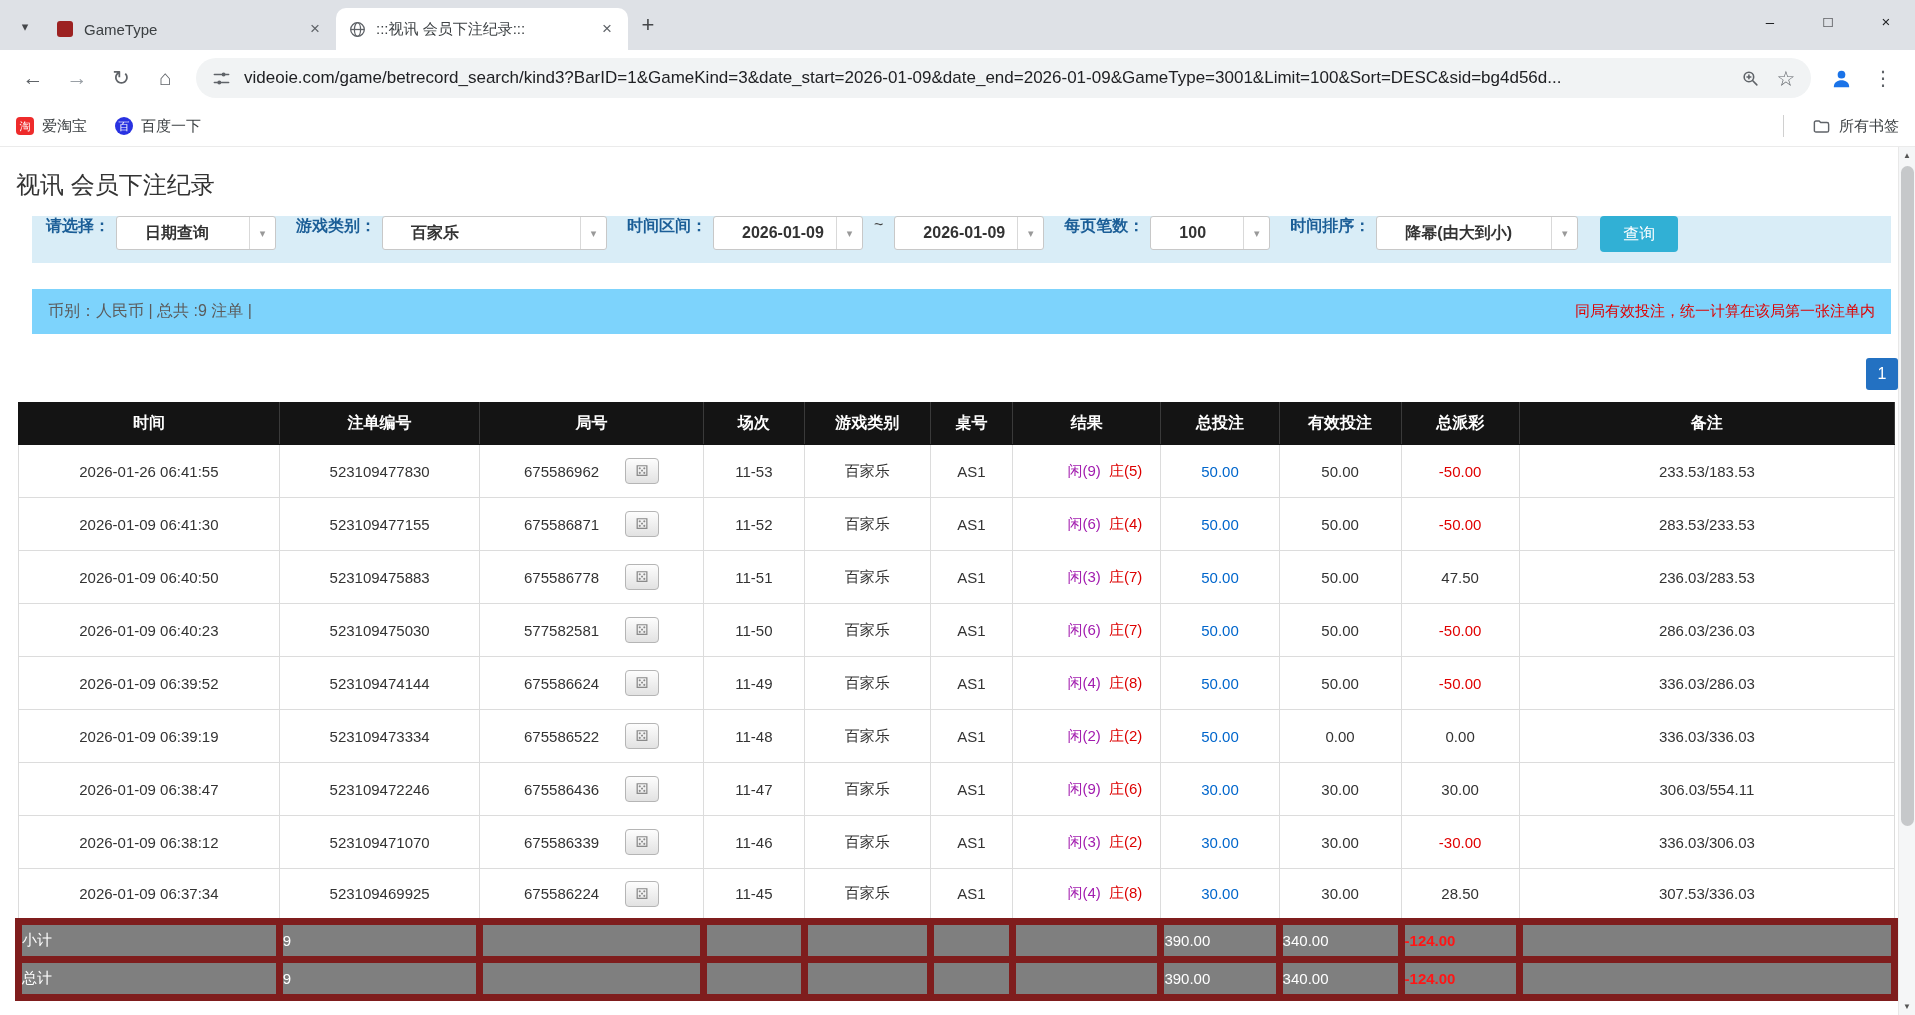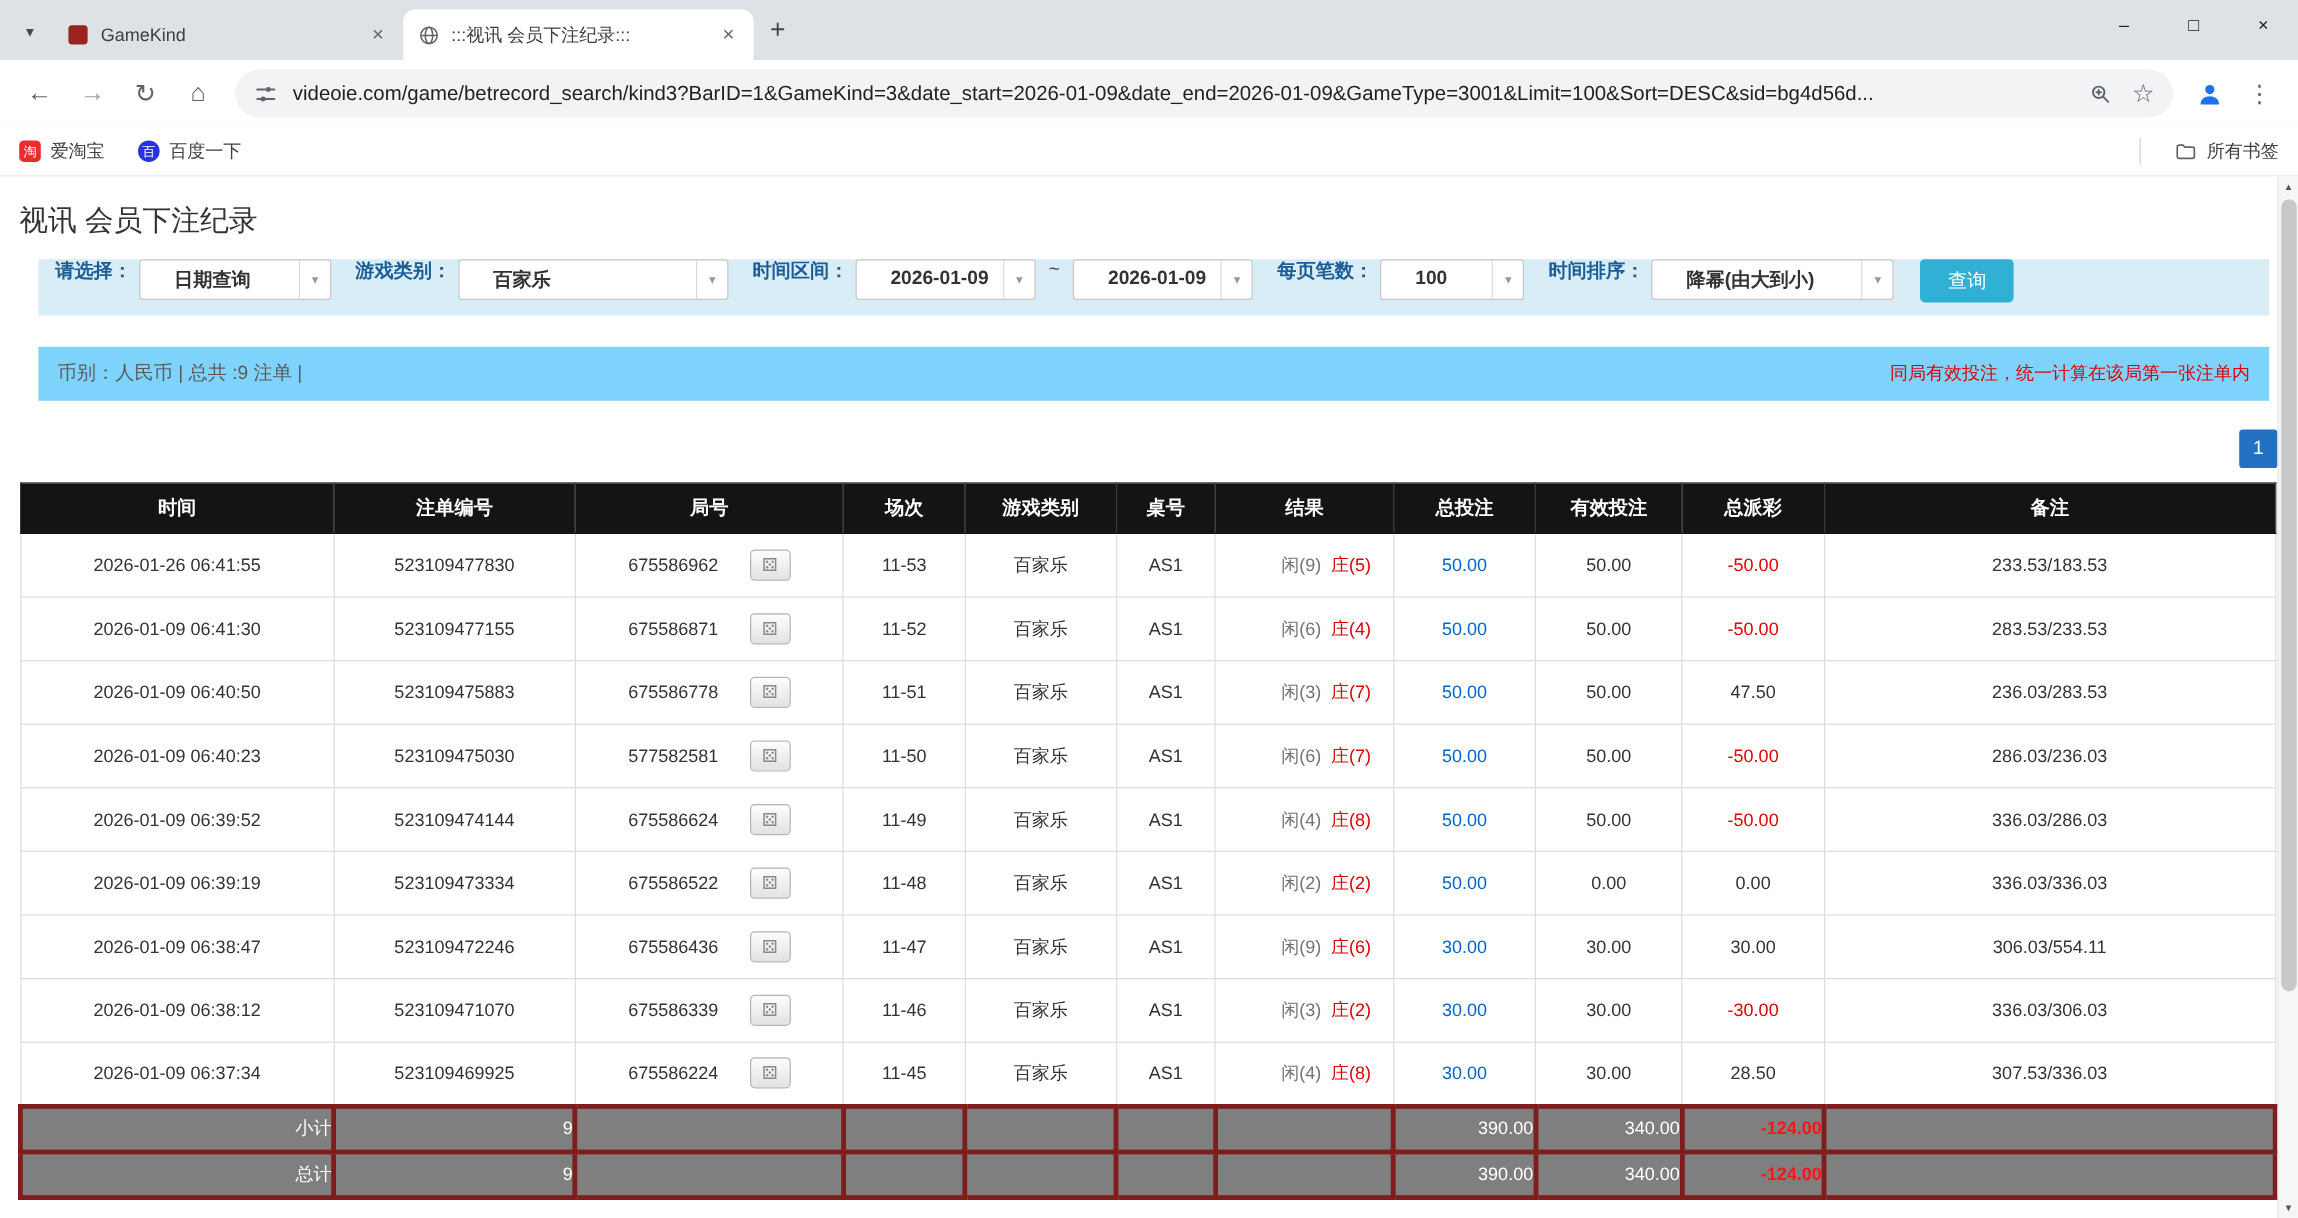--- a/index.html
+++ b/index.html
@@ -83,46 +83,46 @@
 
   .pager { display:flex; justify-content:flex-end; margin:24px 17px 0 0; }
   .page-num { width:32px; height:32px; background:#2371c2; color:#fff; display:flex; align-items:center;
     justify-content:center; font-size:16px; border-radius:3px; cursor:pointer; }
 
   .records { width:calc(100% - 32px); margin:12px 17px 0 15px; border-collapse:collapse; table-layout:fixed;
     font-size:15px; color:#333; }
   .records th { background:#141414; color:#fff; height:42px; font-size:16px; font-weight:bold;
     border:1px solid #141414; border-right-color:#3a3a3a; text-align:center; }
   .records tbody td { border:1px solid #dcdcdc; height:53px; text-align:center; background:#fff; }
-  .records tr.foot td { background:#7f7f7f; color:#fff; border:4px solid #7f1d1d; height:38px; text-align:right; }
+  .records tr.foot td { background:#7f7f7f; color:#fff; border:7px solid #7f1d1d; height:38px; text-align:left; }
 
   .round-wrap { display:inline-flex; align-items:center; gap:26px; }
   .dice-btn { width:34px; height:26px; border:1px solid #b5b5b5; border-radius:4px;
     background:linear-gradient(#fdfdfd,#e2e2e2); color:#8a8a8a; font-size:15px; cursor:pointer;
     display:inline-flex; align-items:center; justify-content:center; }
-  .res-player { color:#737373;margin-left:36px; }
+  .res-player { color:#a21caf;margin-left:36px; }
   .res-banker { color:#dd0000; margin-left:4px; }
   .bet-link { color:#0066cc; cursor:pointer; }
   .payout.neg { color:#e00000; }
   .records tr.foot td.payout.neg { color:#ff1515; font-weight:bold; }
 </style>
 </head>
 <body>
 
 <div class="chrome">
 
   <div class="tabbar">
     <button class="tab-search">
       <span>▾</span>
     </button>
     <div class="tab inactive">
       <span class="favicon">
           <span class="fav-welcome"></span>
         </span>
-      <span class="title">GameKind</span>
+      <span class="title">GameType</span>
       <span class="tab-close">×</span>
     </div>
     <div class="tab active">
       <span class="favicon">
         <svg viewBox="0 0 16 16" width="17" height="17">
             <circle cx="8" cy="8" r="6.4" fill="none" stroke="#5f6368" stroke-width="1.2"></circle>
             <ellipse cx="8" cy="8" rx="2.9" ry="6.4" fill="none" stroke="#5f6368" stroke-width="1.2"></ellipse>
             <line x1="1.6" y1="8" x2="14.4" y2="8" stroke="#5f6368" stroke-width="1.2"></line>
           </svg>
       </span>

